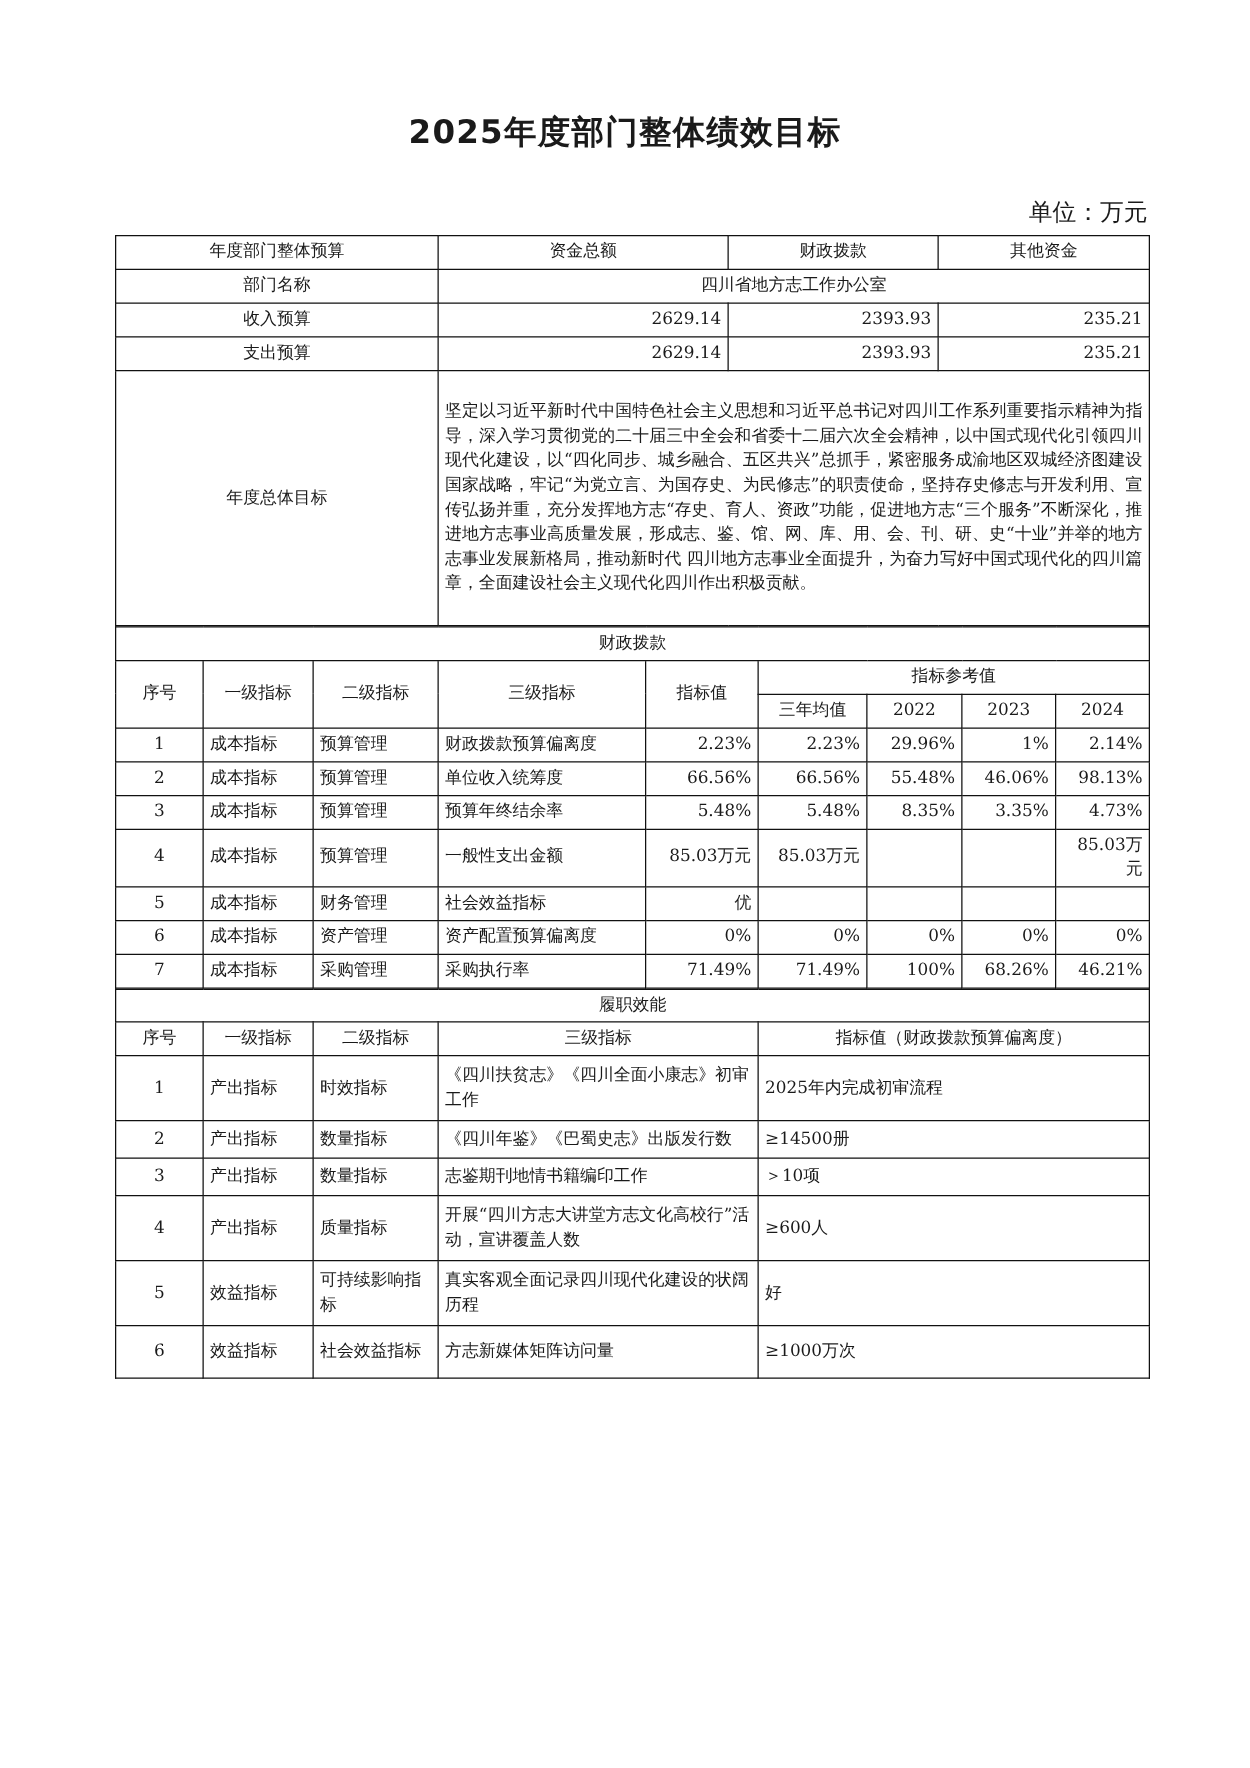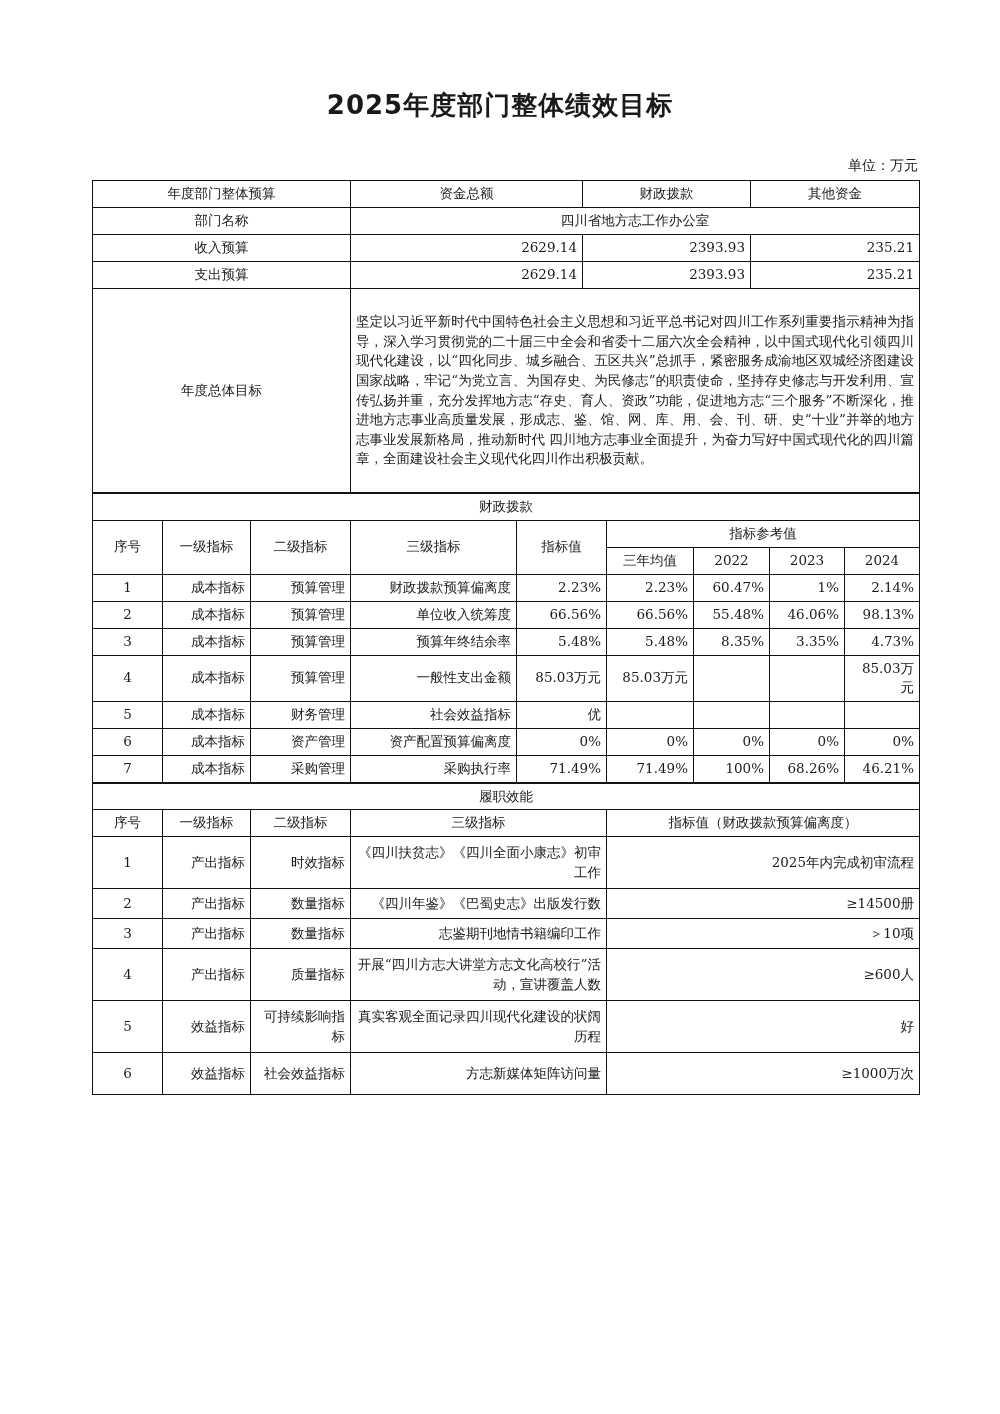--- a/index.html
+++ b/index.html
@@ -26,21 +26,21 @@
     text-align: center;
     font-size: 26px;
     font-weight: bold;
     letter-spacing: 1px;
     margin: 12px;
     padding-top: 76px;
     font-family: "DejaVu Sans", "Liberation Sans", sans-serif;
   }
   .unit-line {
     text-align: right;
-    font-size: 14px;
+    font-size: 19px;
     margin: 0;
     padding-right: 82px;
     padding-top: 22px;
     padding-bottom: 5px;
   }
   table.grid {
     border-collapse: collapse;
     table-layout: fixed;
     width: 827px;
     margin: 0 auto;
@@ -50,21 +50,21 @@
     border: 1px solid #111111;
     font-weight: normal;
     font-size: 13.5px;
     line-height: 1.45;
     padding: 3px 5px;
     vertical-align: middle;
     box-sizing: border-box;
   }
   .c  { text-align: center; }
   .r  { text-align: right; }
-  .l  { text-align: right; }
+  .l  { text-align: left; }
   .section-band {
     text-align: center;
     font-size: 16px;
     padding: 6px 5px;
   }
   .goal-label {
     text-align: center;
     font-size: 13.5px;
   }
   .goal-body {
@@ -161,21 +161,21 @@
         <td class="c">2024</td>
       </tr>
 
       <tr class="midrow">
         <td class="c">1</td>
         <td class="l">成本指标</td>
         <td class="l">预算管理</td>
         <td class="l">财政拨款预算偏离度</td>
         <td class="r">2.23%</td>
         <td class="r">2.23%</td>
-        <td class="r">60.47%</td>
+        <td class="r">29.96%</td>
         <td class="r">1%</td>
         <td class="r">2.14%</td>
       </tr>
       <tr class="midrow">
         <td class="c">2</td>
         <td class="l">成本指标</td>
         <td class="l">预算管理</td>
         <td class="l">单位收入统筹度</td>
         <td class="r">66.56%</td>
         <td class="r">66.56%</td>

